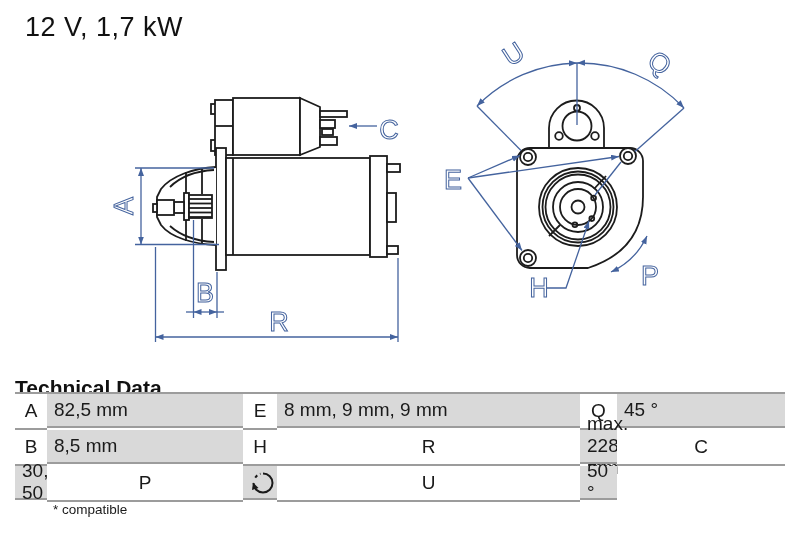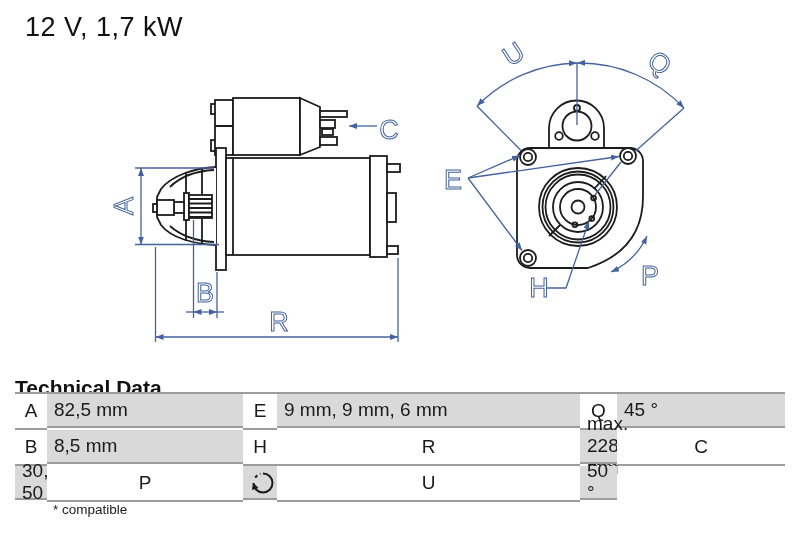--- a/index.html
+++ b/index.html
@@ -1,17 +1,17 @@
 <!DOCTYPE html>
 <html><head>
 <meta charset="utf-8">
 <style>
   html,body{margin:0;padding:0;background:#fff;}
   .page{position:relative;width:800px;height:533px;background:#fff;overflow:hidden;
-        font-family:"Liberation Sans",sans-serif;color:#1a1a1a;border-radius:24px;}
+        font-family:"Liberation Sans",sans-serif;color:#1a1a1a;}
   .title{position:absolute;left:25px;top:12px;font-size:27px;font-weight:400;
          letter-spacing:.5px;color:#111;}
   .drawing{position:absolute;left:0;top:0;width:800px;height:360px;}
   .tech-heading{position:absolute;left:15px;top:376px;font-size:21px;font-weight:700;color:#111;}
   .tbl{position:absolute;left:15px;top:392px;width:770px;display:grid;
        grid-template-columns:32px 196px 34px 303px 37px 168px;
        border-top:2px solid #9c9c9c;font-size:19px;}
   .tbl .cell{height:34px;border-bottom:2px solid #9c9c9c;display:flex;align-items:center;}
   .tbl .k{background:#fff;justify-content:center;}
   .tbl .v{background:#d9d9d9;padding-left:7px;box-sizing:border-box;align-items:center;}
@@ -193,21 +193,21 @@
     <div class="cell k">
         <span>A</span>
       </div>
     <div class="cell v">
         <span>82,5 mm</span>
       </div>
     <div class="cell k">
         <span>E</span>
       </div>
     <div class="cell v">
-        <span>9 mm, 9 mm, 6 mm</span>
+        <span>8 mm, 9 mm, 9 mm</span>
       </div>
     <div class="cell k">
         <span>Q</span>
       </div>
     <div class="cell v">
         <span>45 °</span>
       </div>
 
     <div class="cell k">
         <span>B</span>

